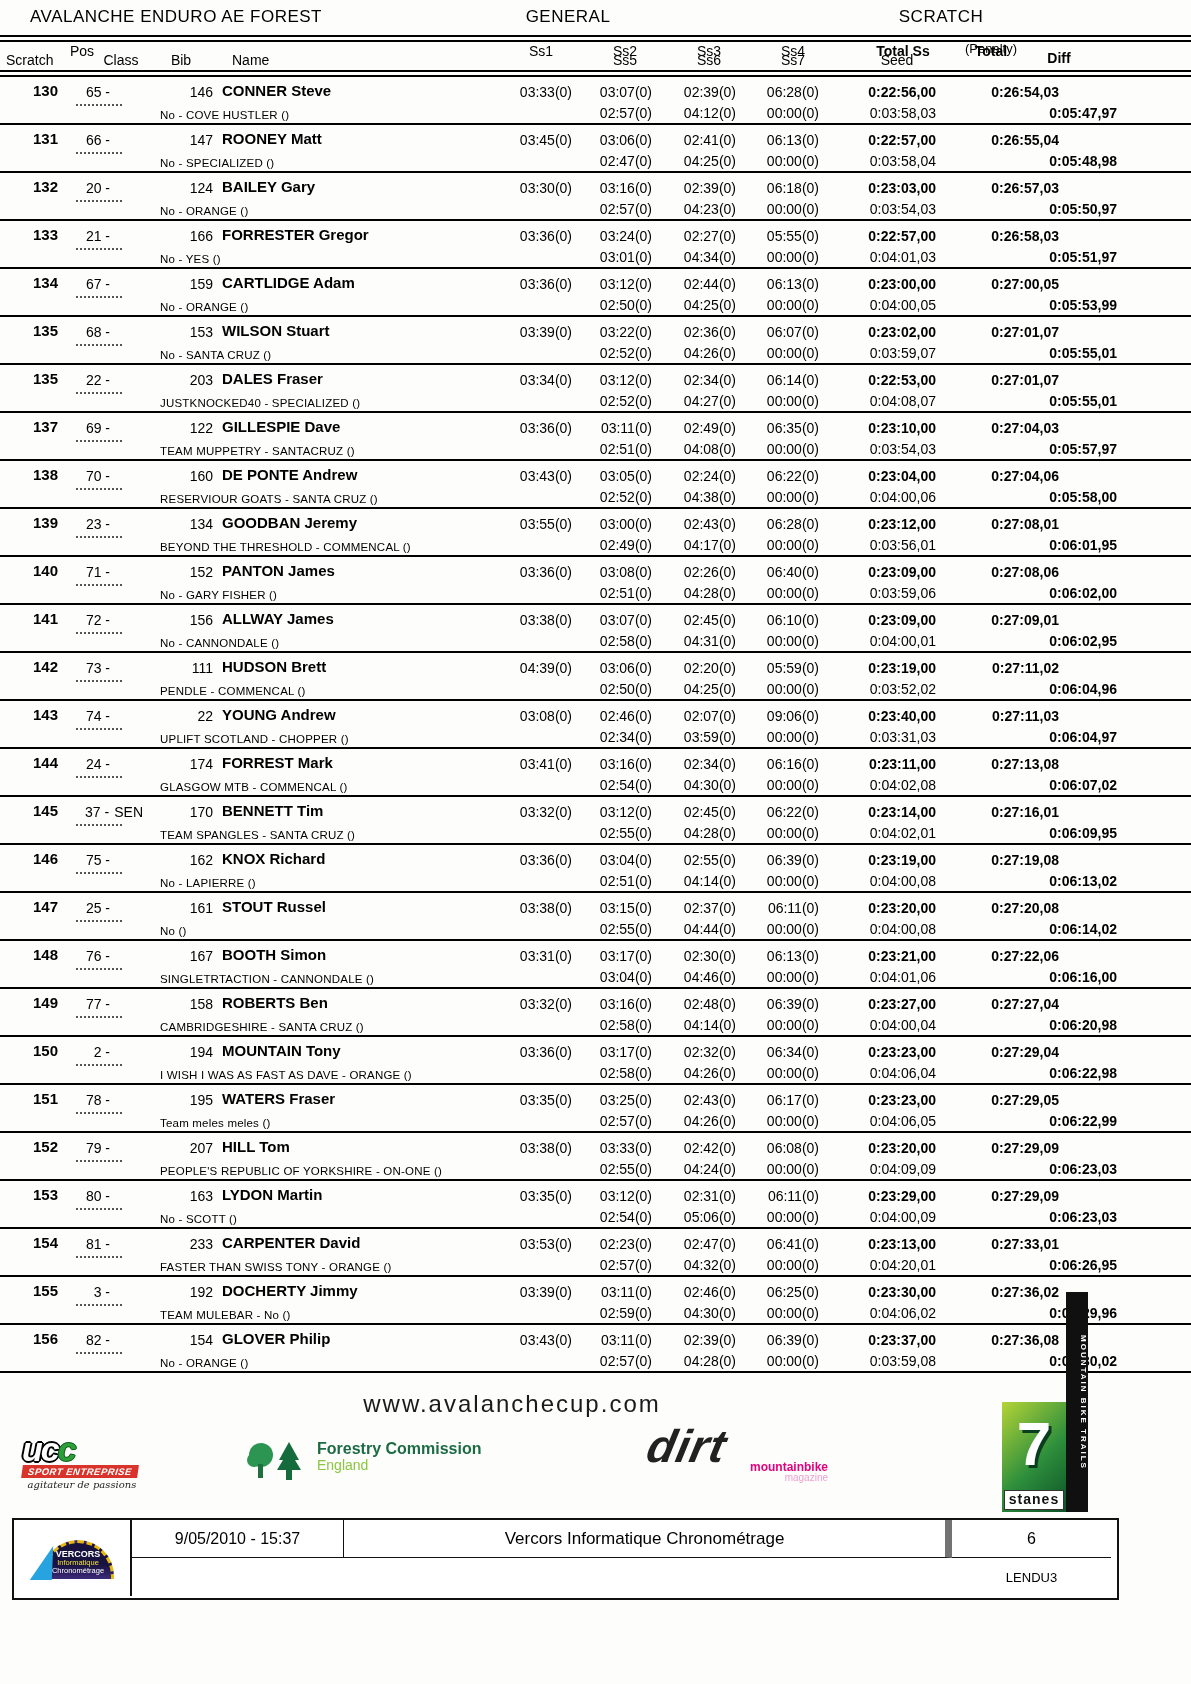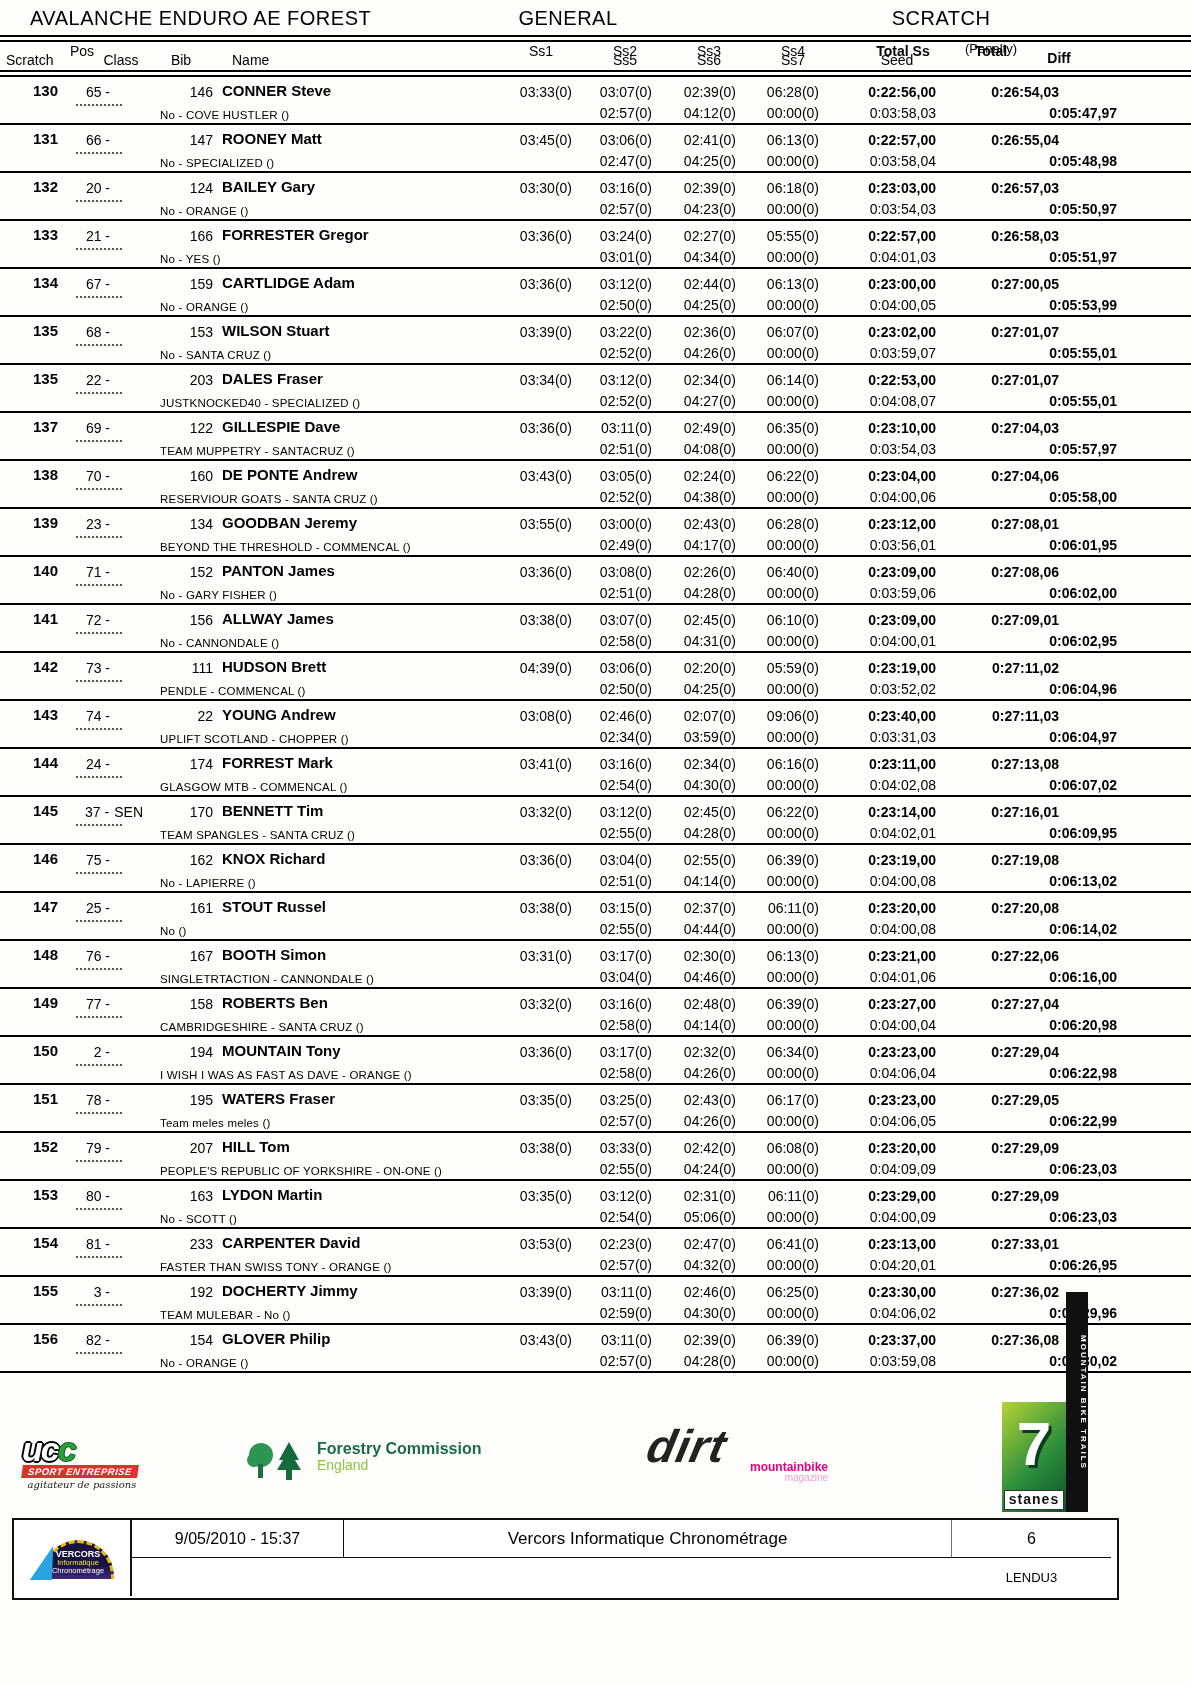--- a/index.html
+++ b/index.html
@@ -1,19 +1,19 @@
 <!DOCTYPE html>
 <html><head>
 <meta charset="utf-8">
 <style>
   html,body{margin:0;padding:0;background:#fff;}
   .page{position:relative;width:1191px;height:1684px;background:#fdfdfc;color:#000;
         font-family:"Liberation Sans", sans-serif;overflow:hidden;}
   
-  .titles{position:relative;height:28px;padding-top:7px;font-size:20px;letter-spacing:.5px;}
+  .titles{position:relative;height:28px;padding-top:7px;font-size:17px;letter-spacing:.5px;}
   .title-left{position:absolute;left:30px;top:7px;}
   .title-center{position:absolute;left:468px;width:200px;top:7px;text-align:center;}
   .title-right{position:absolute;left:841px;width:200px;top:7px;text-align:center;}
   .dbl-rule{height:3px;border-top:2px solid #000;border-bottom:2px solid #000;}
   
   .col-header{position:relative;height:28px;font-size:14px;}
   .ch{position:absolute;white-space:nowrap;}
   .b{font-weight:bold;}
   .ch.c60{width:60px;text-align:center;}
   .ch.c80{width:80px;text-align:center;}
@@ -78,21 +78,21 @@
                 border:1px solid #333;font-size:14px;font-weight:bold;text-align:center;
                 color:#111;height:18px;line-height:17px;letter-spacing:1px;}
   
   .bottom-bar{position:absolute;left:12px;top:1518px;width:1103px;height:78px;
               border:2px solid #111;display:grid;
               grid-template-columns:118px 212px 608px 159px;grid-template-rows:38px 38px;
               background:#fff;}
   .bb{display:flex;align-items:center;justify-content:center;font-size:16px;}
   .bb-logo{grid-row:1/3;grid-column:1;border-right:2px solid #111;}
   .bb-date{grid-row:1;grid-column:2;border-right:1px solid #111;border-bottom:1px solid #111;}
-  .bb-company{grid-row:1;grid-column:3;border-right:1px solid #737373;border-bottom:1px solid #111;font-size:17px;}
+  .bb-company{grid-row:1;grid-column:3;border-right:7px solid #737373;border-bottom:1px solid #111;font-size:17px;}
   .bb-page{grid-row:1;grid-column:4;border-bottom:1px solid #111;}
   .bb-site{grid-row:2;grid-column:2/4;border-right:1px solid #111;font-weight:bold;}
   .bb-code{grid-row:2;grid-column:4;font-size:13px;}
   
   .vercors{position:relative;width:76px;height:52px;}
   .v-gauge{position:absolute;left:8px;top:8px;width:66px;height:36px;
            border:3px dashed #e8b812;border-bottom:none;border-radius:36px 36px 0 0;
            background:linear-gradient(180deg,#18123f 60%,#3c2a7a);overflow:hidden;}
   .v-l1{color:#fff;font-size:9px;font-weight:bold;text-align:center;margin-top:7px;line-height:9px;}
   .v-l2{color:#f0e040;font-size:7.5px;text-align:center;line-height:8px;}
@@ -939,20 +939,21 @@
       <span class="c team">No - ORANGE ()</span>
       <span class="c t w80">02:57(0)</span>
       <span class="c t w84">04:28(0)</span>
       <span class="c t w83">00:00(0)</span>
       <span class="c t totalss">0:03:59,08</span>
       <span class="c t diff">0:06:30,02</span>
     </div>
   </div>
 </div>
 
+  <div class="site-link">www.avalanchecup.com</div>
 
   <div class="ucc">
     <div class="ucc-name"><span class="ucc-uc">uc</span><span class="ucc-c">c</span></div>
     <div class="ucc-banner">SPORT ENTREPRISE</div>
     <div class="ucc-tagline">agitateur de passions</div>
   </div>
 
   <div class="forestry">
     <svg width="64" height="42" viewBox="0 0 64 42">
       <circle cx="16" cy="15" r="12" fill="#2d9552"></circle>

